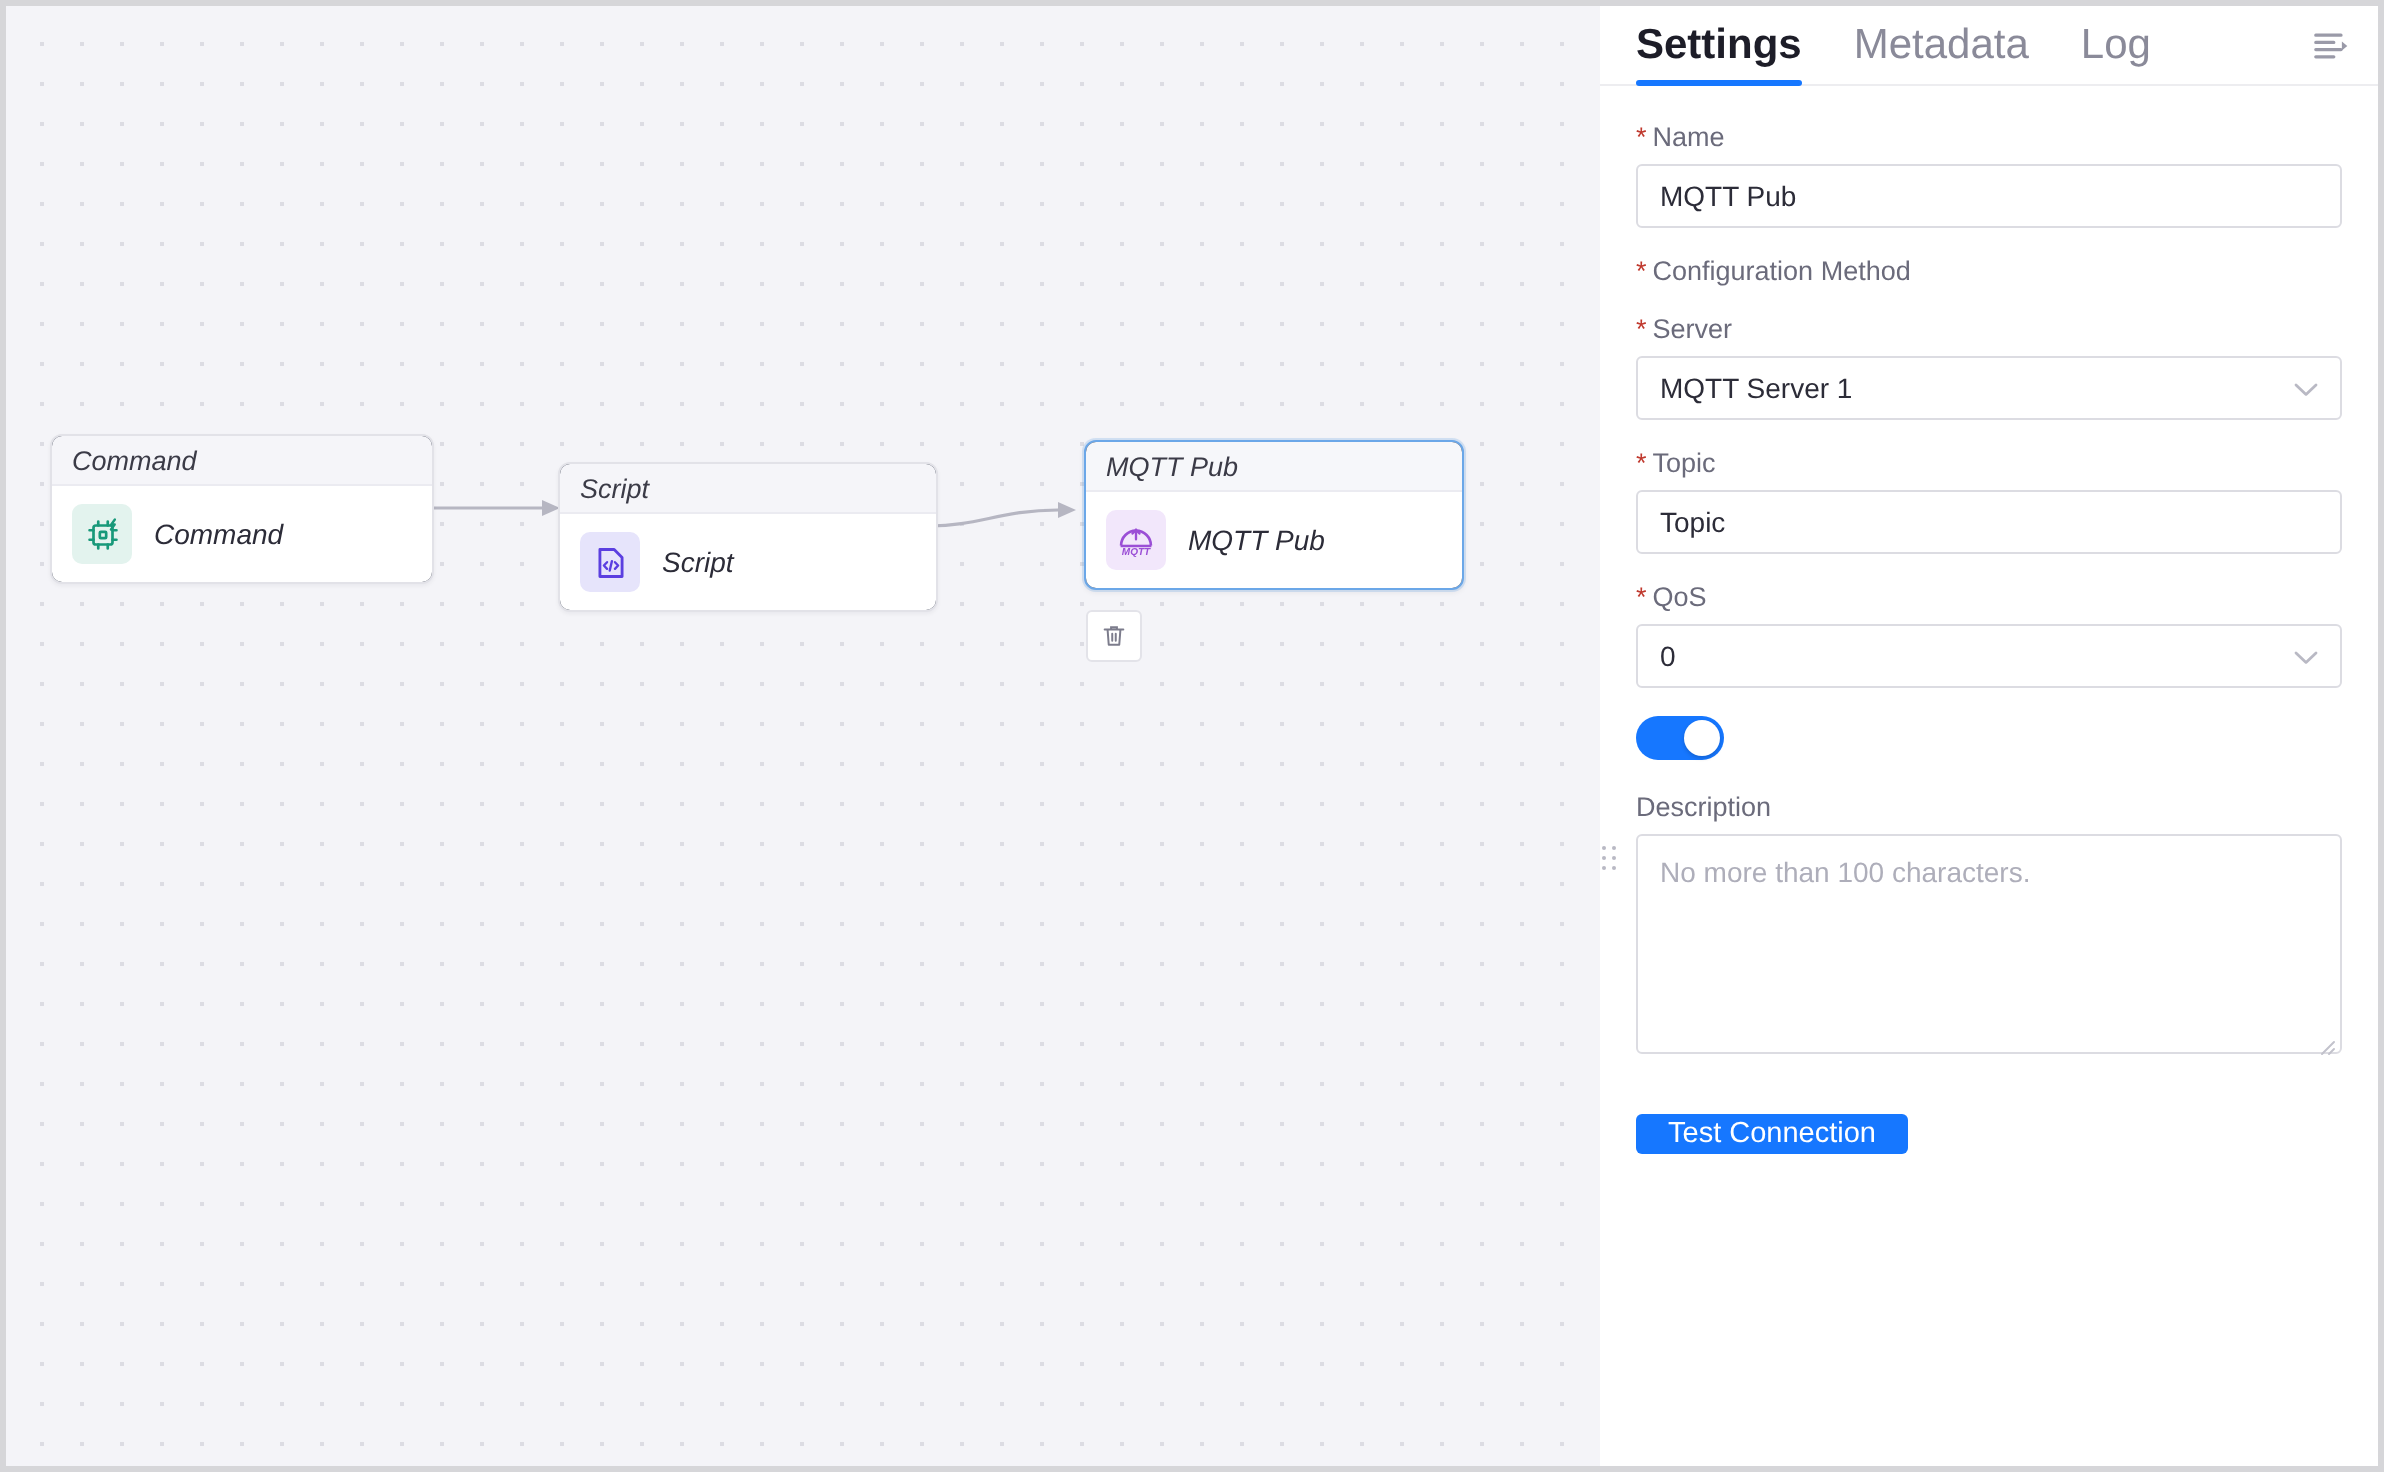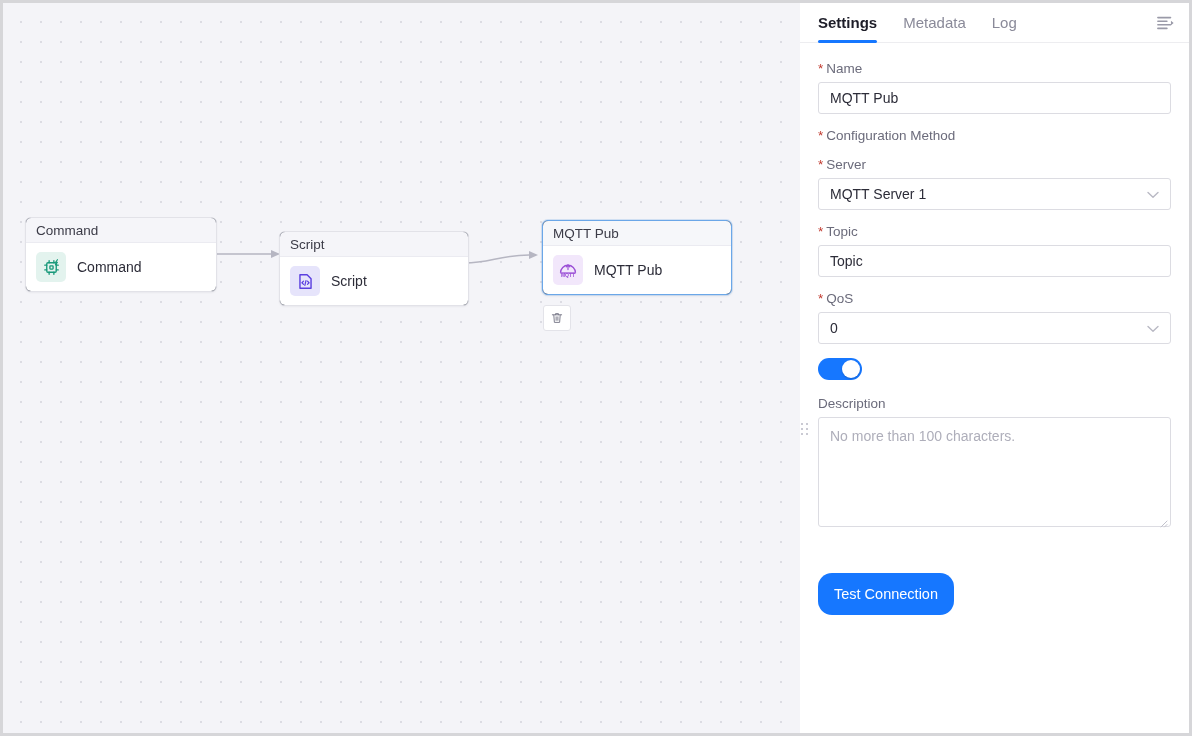--- a/index.html
+++ b/index.html
@@ -35,20 +35,21 @@
     background-position: 8px 9px;
   }
 
   .node {
     position: absolute;
     background: #0f172a;
     border: 1px solid #e2e2e8;
     border-radius: 6px;
     box-shadow: 0 1px 2px rgba(20,20,40,.05);
     overflow: hidden;
+    font-style: italic;
   }
   .node.selected {
     border: 1.5px solid #6ba7e8;
     box-shadow: 0 0 0 1px rgba(107,167,232,.25), 0 1px 3px rgba(20,20,40,.08);
   }
   .node-header {
     height: 25px;
     background: #f5f5f9;
     border-bottom: 1px solid #ebebf1;
     display: flex;
@@ -128,21 +129,21 @@
   .tabs {
     position: relative;
     height: 40px;
     display: flex;
     align-items: center;
     padding: 0 18px;
     border-bottom: 1px solid #ededf0;
     flex: 0 0 auto;
   }
   .tab {
-    font-size: 15px;
+    font-size: 21px;
     color: #8a8a99;
     margin-right: 26px;
     cursor: pointer;
     position: relative;
     height: 40px;
     display: flex;
     align-items: center;
     justify-content: center;
   }
   .tab.active { color: #1d1d28; font-weight: 600; }
@@ -219,27 +220,27 @@
   .switch .knob {
     position: absolute;
     right: 2px; top: 2px;
     width: 18px; height: 18px;
     background: #ffffff;
     border-radius: 50%;
     box-shadow: 0 1px 2px rgba(0,0,0,.18);
   }
 
   .btn-primary {
-    margin-top: 32px;
-    height: 42px;
+    margin-top: 16px;
+    height: 20px;
     padding: 0 16px;
     background: #1677ff;
     color: #ffffff;
     border: none;
-    border-radius: 14px;
+    border-radius: 3px;
     font-size: 14.5px;
     font-family: "Liberation Sans", sans-serif;
     cursor: pointer;
   }
 </style>
 </head>
 <body>
 
 <div id="app">
 

